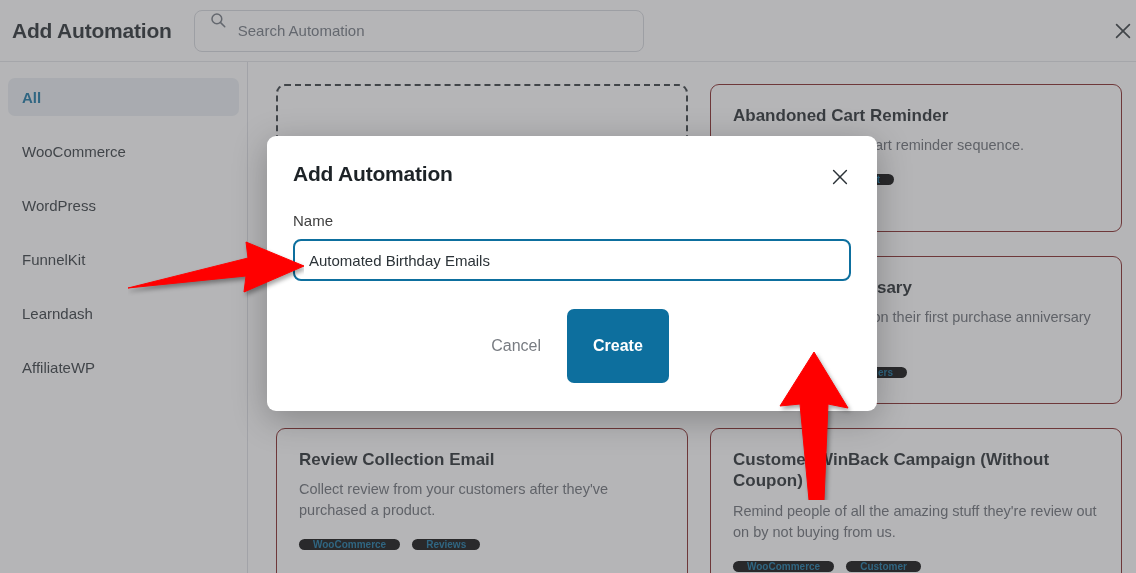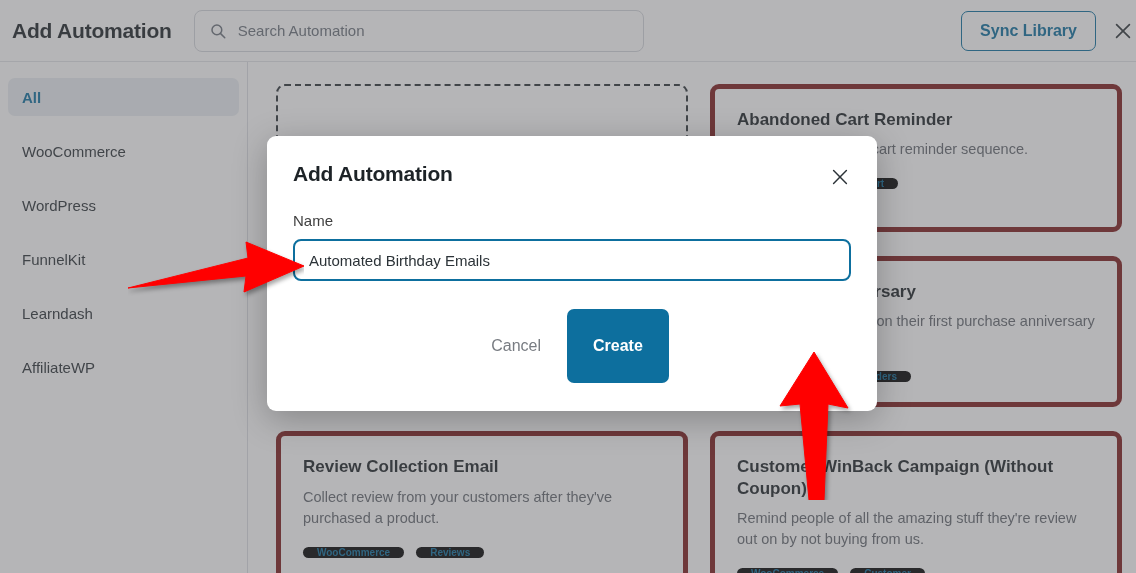--- a/index.html
+++ b/index.html
@@ -44,21 +44,20 @@
     letter-spacing: -0.2px;
     margin-right: 22px;
     white-space: nowrap;
   }
   .search-box {
     width: 450px;
     height: 42px;
     border: 1px solid #d4d7dc;
     border-radius: 8px;
     display: flex;
-    align-items: center;
     padding: 0 14px;
     background: #fff;
   }
   .search-icon { width: 18px; height: 18px; flex: 0 0 auto; margin-right: 11px; }
   .search-input {
     border: 0; outline: 0;
     font-family: "Liberation Sans", sans-serif;
     font-size: 15px;
     color: #3c434a;
     width: 100%;
@@ -117,21 +116,21 @@
     flex: 1 1 auto;
     padding: 22px 14px 0 28px;
     overflow: hidden;
   }
   .card-grid {
     display: grid;
     grid-template-columns: 1fr 1fr;
     gap: 24px 22px;
   }
   .card {
-    border: 5px solid #7f1d1d;
+    border: 1px solid #7f1d1d;
     border-radius: 9px;
     background: #ffffff;
     padding: 20px 22px;
     min-height: 148px;
   }
   .card.scratch {
     border: 2px dashed #2c3338;
     display: flex;
     align-items: center;
     justify-content: center;
@@ -253,21 +252,20 @@
         <span class="search-icon">
           <svg viewBox="0 0 24 24" width="18" height="18" fill="none" stroke="#6c737c" stroke-width="2">
             <circle cx="10.5" cy="10.5" r="6.5"></circle>
             <line x1="15.5" y1="15.5" x2="21" y2="21" stroke-linecap="round"></line>
           </svg>
         </span>
         <input class="search-input" type="text" placeholder="Search Automation" style="">
       </div>
 
       <div class="header-right">
-        <button class="sync-btn">Sync Library</button>
         <span class="close-x">
           <svg viewBox="0 0 24 24" width="22" height="22" fill="none" stroke="#2c3338" stroke-width="1.8" stroke-linecap="round">
             <line x1="5" y1="5" x2="19" y2="19"></line>
             <line x1="19" y1="5" x2="5" y2="19"></line>
           </svg>
         </span>
       </div>
     </div>
 
     <div class="body-row">

